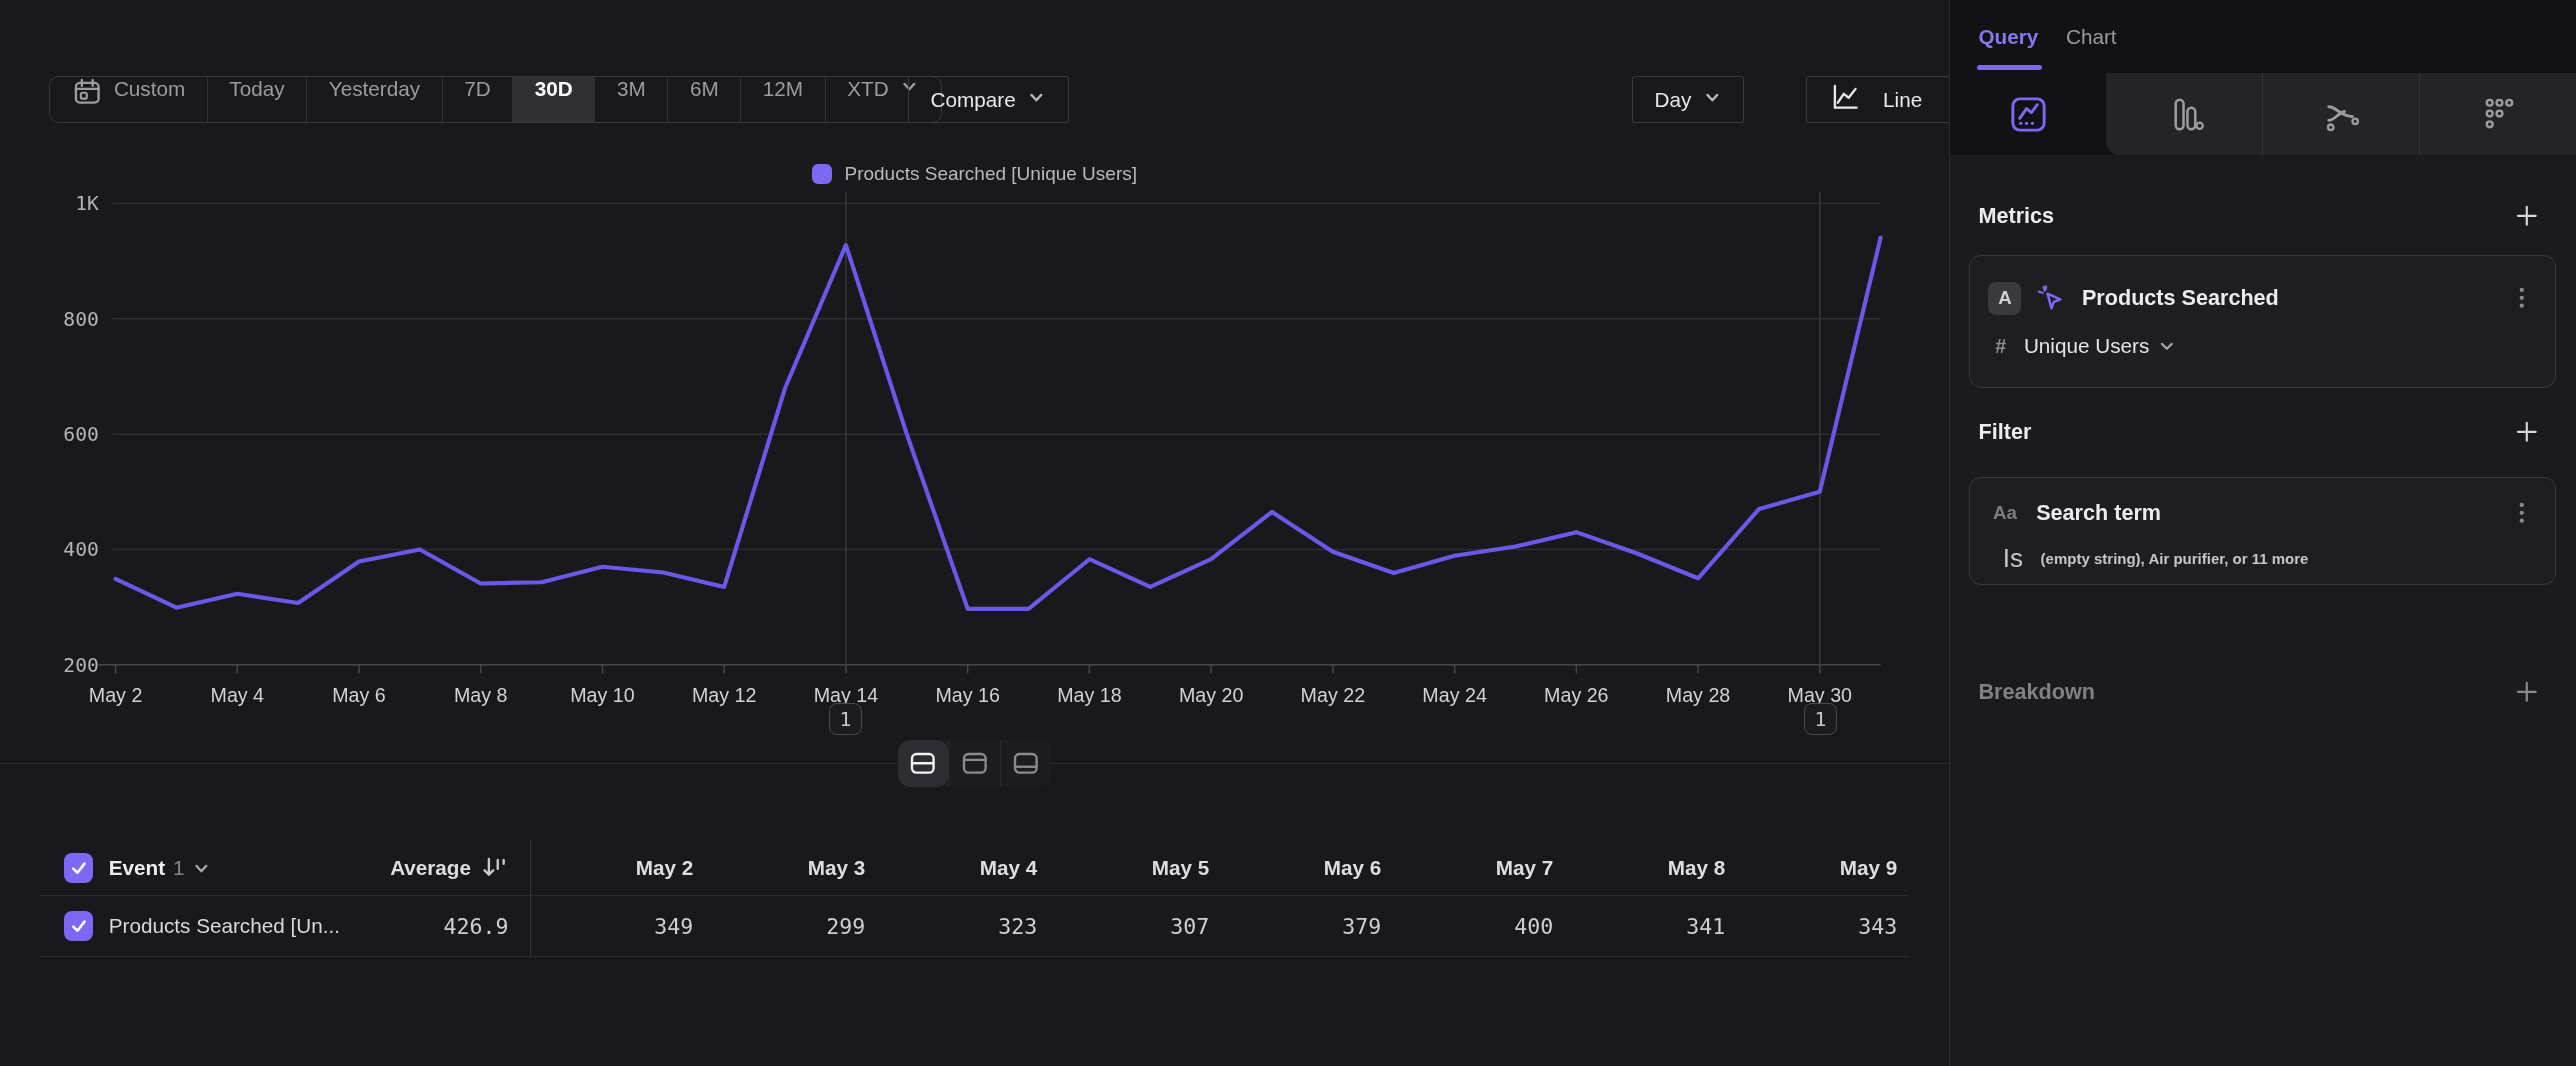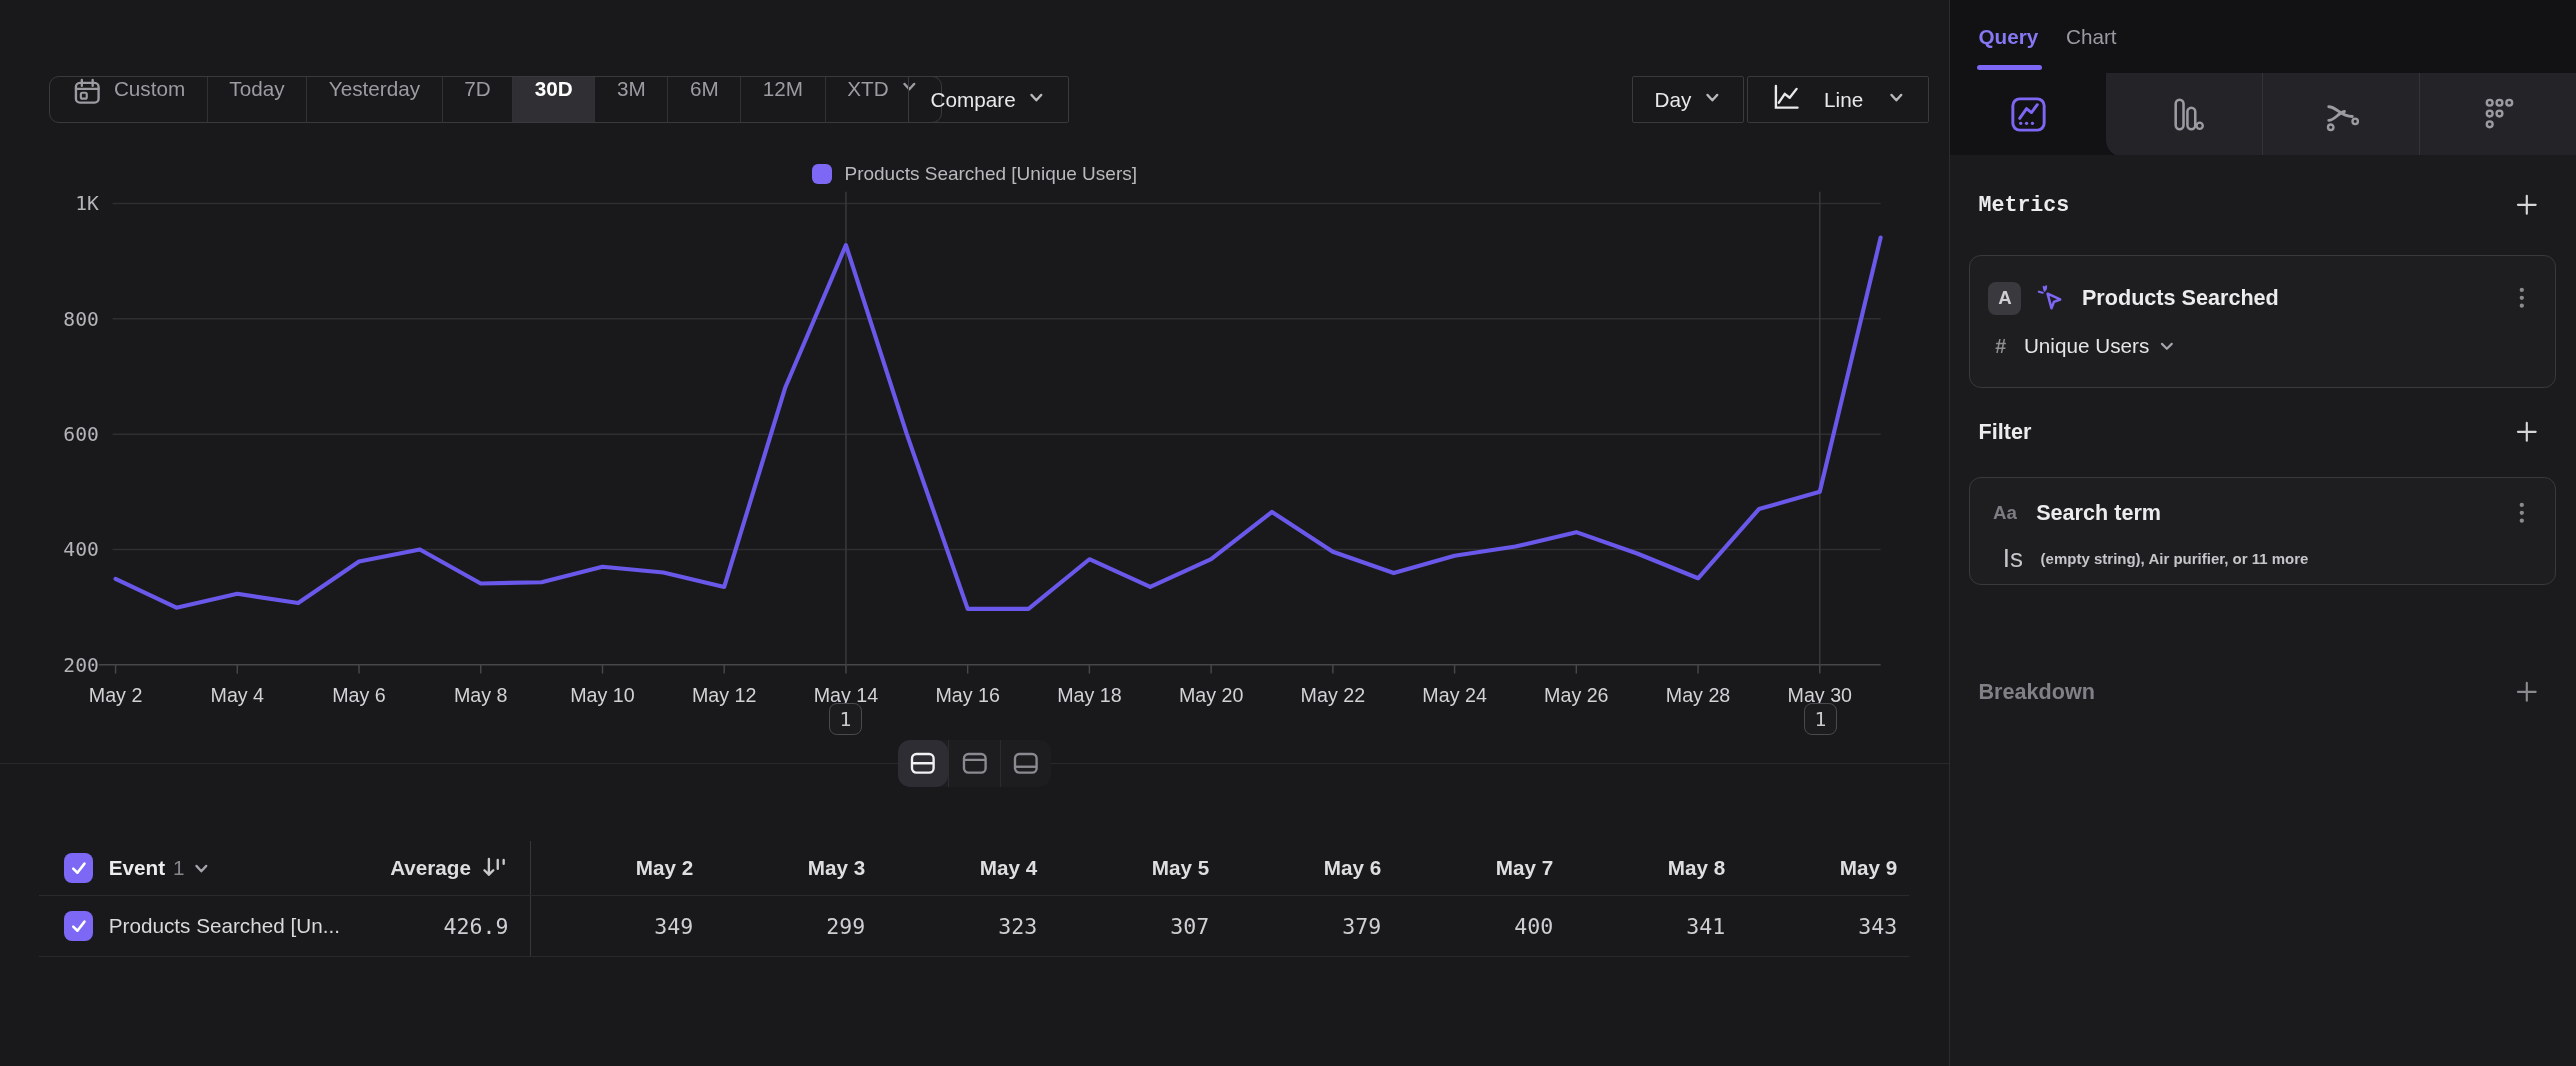--- a/index.html
+++ b/index.html
@@ -16,21 +16,21 @@
     border-left:1px solid #323236; cursor:pointer; white-space:nowrap; }
   .seg:first-child { border-left:none; }
   .seg.active { background:#2f2f34; color:#ffffff; font-weight:600; }
   .seg svg { flex:0 0 auto; }
 
   .btn { position:absolute; top:76px; height:47px; display:flex; align-items:center; gap:11.8px;
     border:1px solid #3a3a3e; border-radius:2px; background:transparent; padding:0 21.6px;
     font-size:20.7px; color:#e9e9ec; font-family:"Liberation Sans",sans-serif; cursor:pointer; }
   .btn.compare { left:908px; }
   .btn.day { left:1632px; }
-  .btn.linebtn { left:1747px;gap:24px; }
+  .btn.linebtn { left:1806px;gap:24px; }
 
   .legend { position:absolute; top:163px; left:0; width:1949px; display:flex; justify-content:center;
     align-items:center; gap:12.8px; pointer-events:none; }
   .legend .inner { display:flex; align-items:center; gap:12.8px; pointer-events:auto; cursor:pointer; }
   .swatch { width:19.7px; height:19.7px; border-radius:5.9px; }
   .legend-label { font-size:19px; color:#b9b9bd; }
 
   .chart { position:absolute; left:0; top:177px; width:1949px; height:590px; }
 
   .anno-badge { position:absolute; width:33px; height:32px; border:1.5px solid #4a4a4e; border-radius:7.9px;
@@ -353,21 +353,21 @@
           <circle cx="34" cy="11" r="3" fill="none" stroke="#9b9ba1" stroke-width="2.4"></circle>
           <circle cx="14" cy="22" r="3" fill="none" stroke="#9b9ba1" stroke-width="2.4"></circle>
           <circle cx="24" cy="22" r="3" fill="none" stroke="#9b9ba1" stroke-width="2.4"></circle>
           <circle cx="14" cy="33" r="3" fill="none" stroke="#9b9ba1" stroke-width="2.4"></circle>
         </svg>
       </div>
     </div>
 
     <div class="sb-content">
 
-      <div class="sec-head" style="top:38px;font-family:Liberation Mono, monospace;">
+      <div class="sec-head" style="top:48px;">
         <span class="sec-title">Metrics</span>
         <span class="plus">
           <svg width="23.6" height="23.6" viewBox="0 0 24 24">
             <path d="M12,3 V21 M3,12 H21" stroke="currentColor" stroke-width="2.2" stroke-linecap="round"></path>
             </svg>
         </span>
       </div>
 
       <div class="card" style="top:100px; height:133px;">
         <div class="card-row1">

